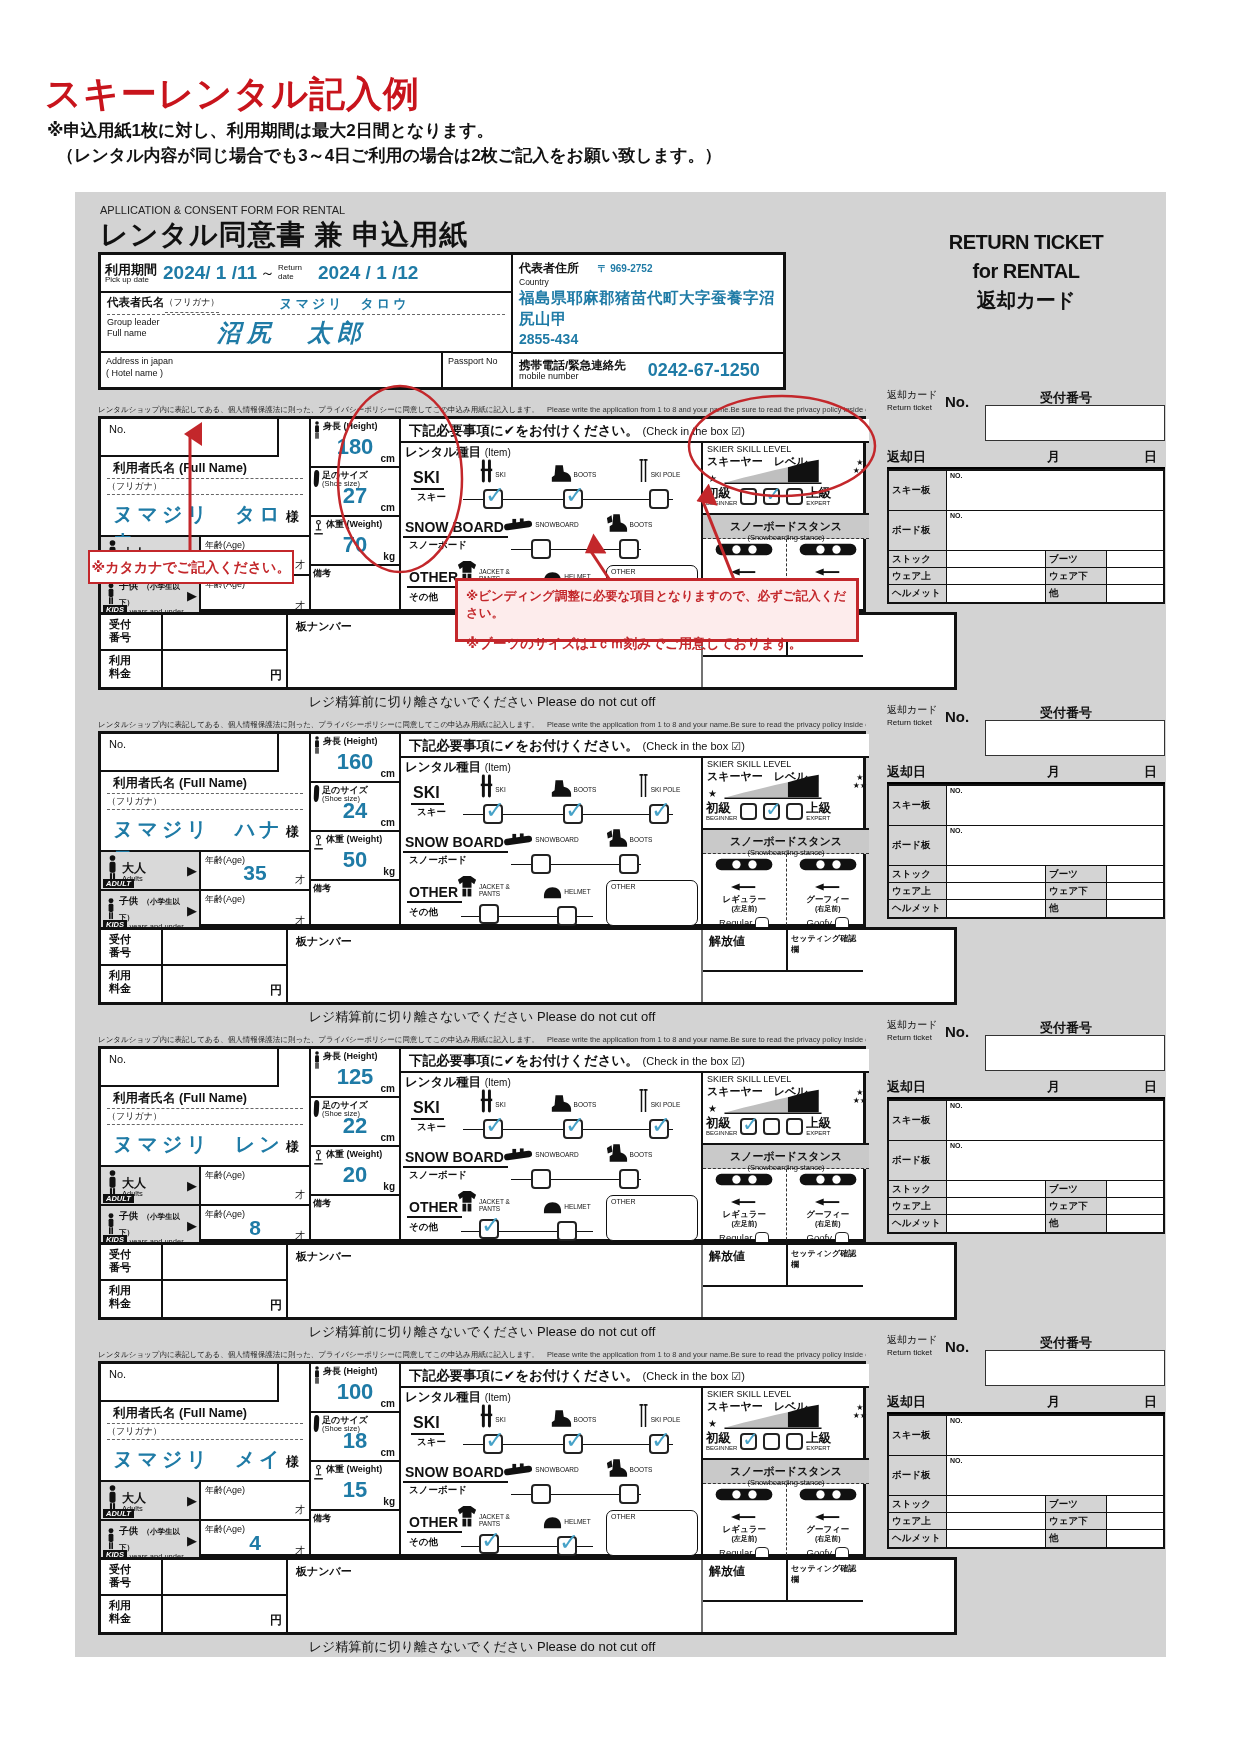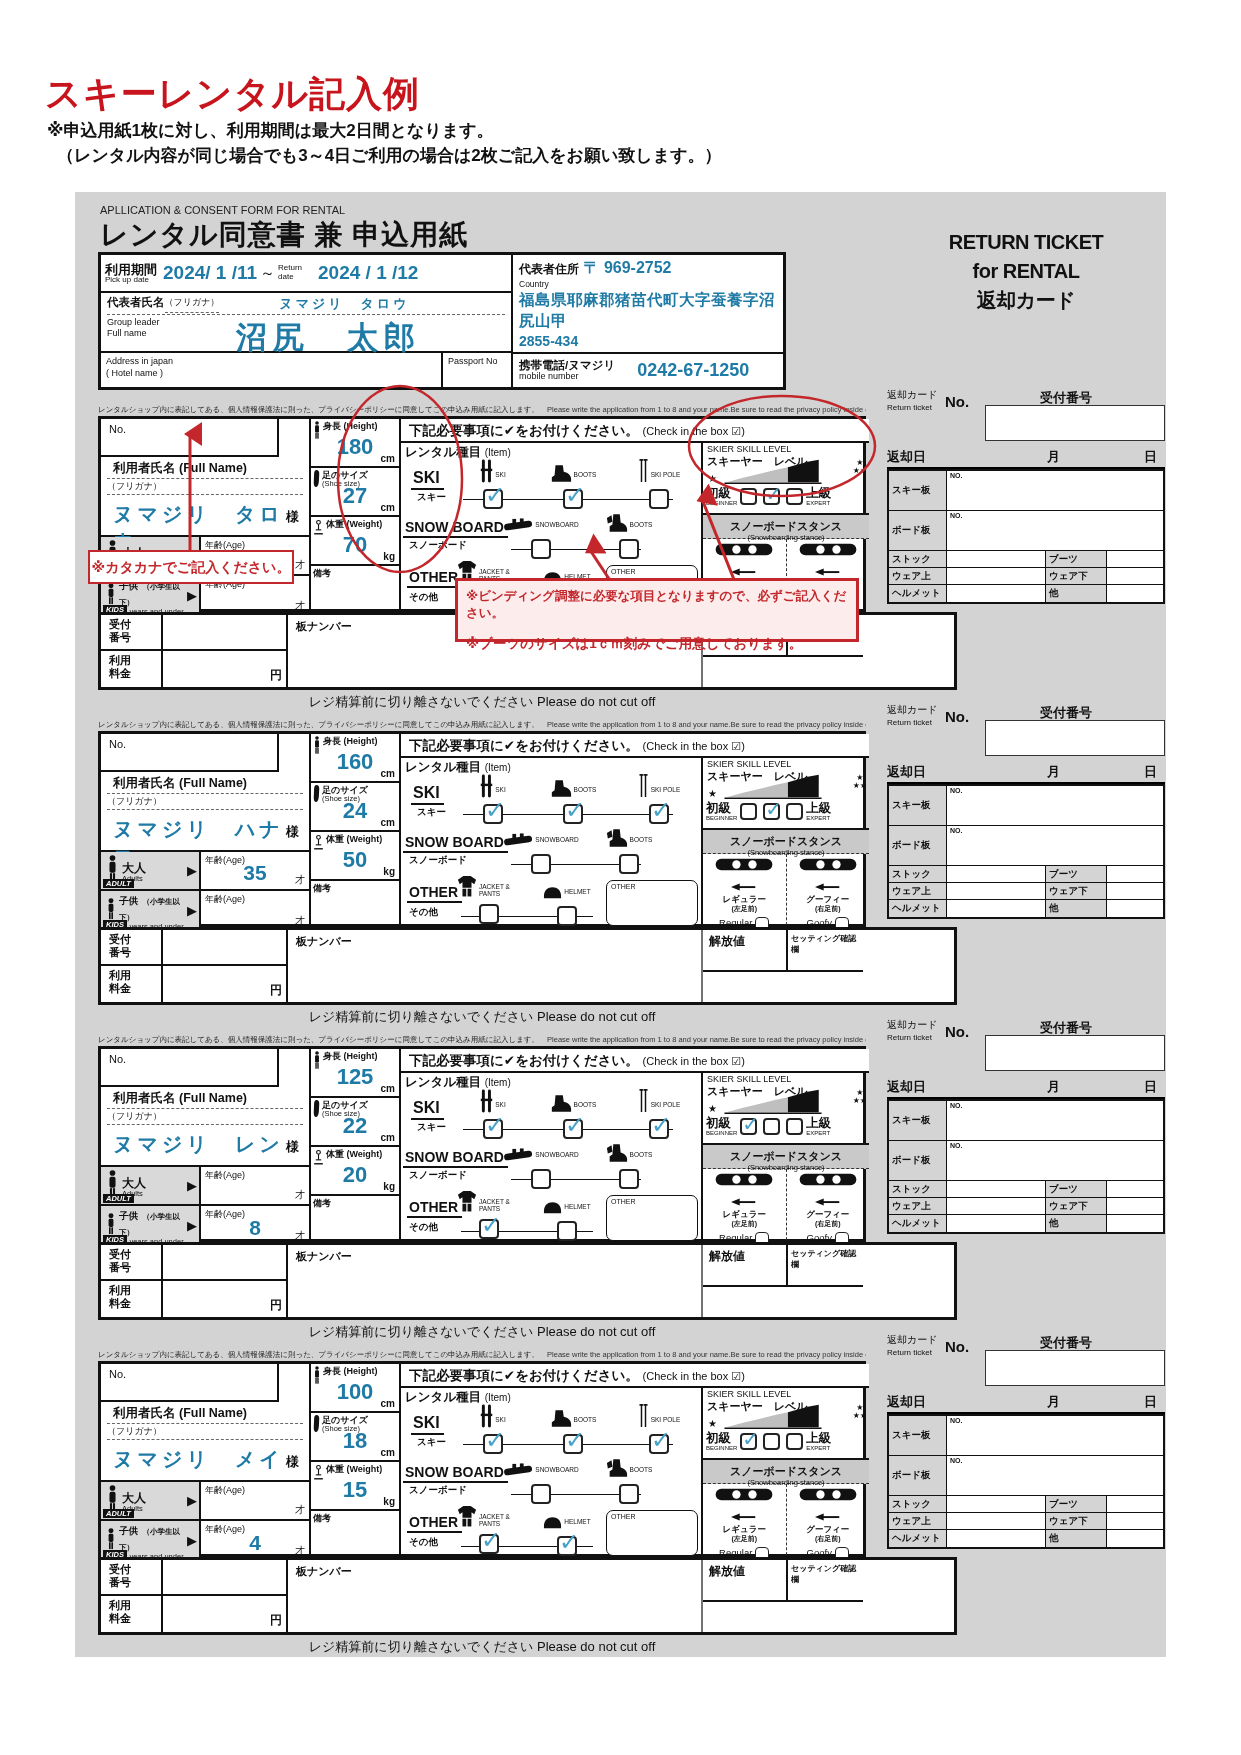--- a/index.html
+++ b/index.html
@@ -29,29 +29,29 @@
   .hand { color:#1f7ba6; font-weight:bold; }
   .ht-r1 .date { font-size:19px; margin-left:6px; white-space:nowrap; }
   .ht-r1 .tilde { font-size:15px; margin:0 3px; }
   .ht-r1 .rlab { font-size:8px; width:34px; line-height:1.1; }
   .ht-r2 { position:relative; height:60px; border-bottom:2px solid #111; padding:2px 6px; }
   .ht-r2 .l1 { font-size:11.5px; font-weight:bold; border-bottom:1px dashed #666; padding-bottom:1px; display:flex; }
   .ht-r2 .l1 .kana-lab { font-size:9px; font-weight:normal; }
   .ht-r2 .l1 .kana-val { font-size:13px; margin-left:60px; letter-spacing:3px; }
   .ht-r2 .l2 { display:flex; margin-top:2px; }
   .ht-r2 .subs { font-size:9px; line-height:1.2; width:70px; }
-  .ht-r2 .big-name { font-size:31px; letter-spacing:6px; margin-left:59px; }
+  .ht-r2 .big-name { font-size:24px; letter-spacing:6px; margin-left:40px;font-style:italic; }
   .ht-r3 { position:relative; height:35px; display:flex; }
   .ht-r3 .adr { width:342px; border-right:2px solid #111; font-size:9px; padding:3px 5px; line-height:1.3; }
   .ht-r3 .pass { flex:1; font-size:9px; padding:3px 5px; }
   .ht-right { position:absolute; left:412px; top:0; width:273px; height:100%; }
   .ht-right .row1 { padding:3px 6px 0 6px; }
   .ht-right .alab { font-size:12px; font-weight:bold; display:inline-block; }
   .ht-right .asub { font-size:8.5px; display:block; }
-  .ht-right .postal { font-size:16px; }
+  .ht-right .postal { font-size:10px; margin-left:14px; }
   .ht-right .addr1 { font-size:15.5px; margin-top:1px; letter-spacing:0.5px; }
   .ht-right .addr2 { font-size:14px; margin-top:1px; }
   .ht-phone { position:absolute; left:0; bottom:0; width:100%; height:35px; border-top:2px solid #111; display:flex; align-items:center; padding:0 6px; }
   .ht-phone .plab { font-size:11.5px; font-weight:bold; line-height:1.1; }
   .ht-phone .plab small { display:block; font-size:9px; font-weight:normal; }
   .ht-phone .pval { font-size:18px; margin-left:22px; }
 
   
   .return-header { position:absolute; left:812px; top:36px; width:278px; text-align:center; font-weight:bold; }
   .return-header div { font-size:20px; line-height:1.45; letter-spacing:-0.5px; }
@@ -243,21 +243,21 @@
       </div>
       <div class="ht-right">
         <div class="row1">
           <span class="alab">代表者住所</span>
           <span class="postal hand">〒 969-2752</span>
           <span class="asub">Country</span>
           <div class="addr1 hand">福島県耶麻郡猪苗代町大字蚕養字沼尻山甲</div>
           <div class="addr2 hand">2855-434</div>
         </div>
         <div class="ht-phone">
-          <span class="plab"><span>携帯電話/ヌマジリ</span><small>mobile number</small></span>
+          <span class="plab"><span>携帯電話/緊急連絡先</span><small>mobile number</small></span>
           <span class="pval hand">0242-67-1250</span>
         </div>
       </div>
     </div>
 
     <div class="person-blocks">
   <div class="person-unit">
     <div class="privacy-line">
       <span>レンタルショップ内に表記してある、個人情報保護法に則った、プライバシーポリシーに同意してこの申込み用紙に記入します。</span>
       <span class="en">Please write the application from 1 to 8 and your name.Be sure to read the privacy policy inside our rental shop.</span>

